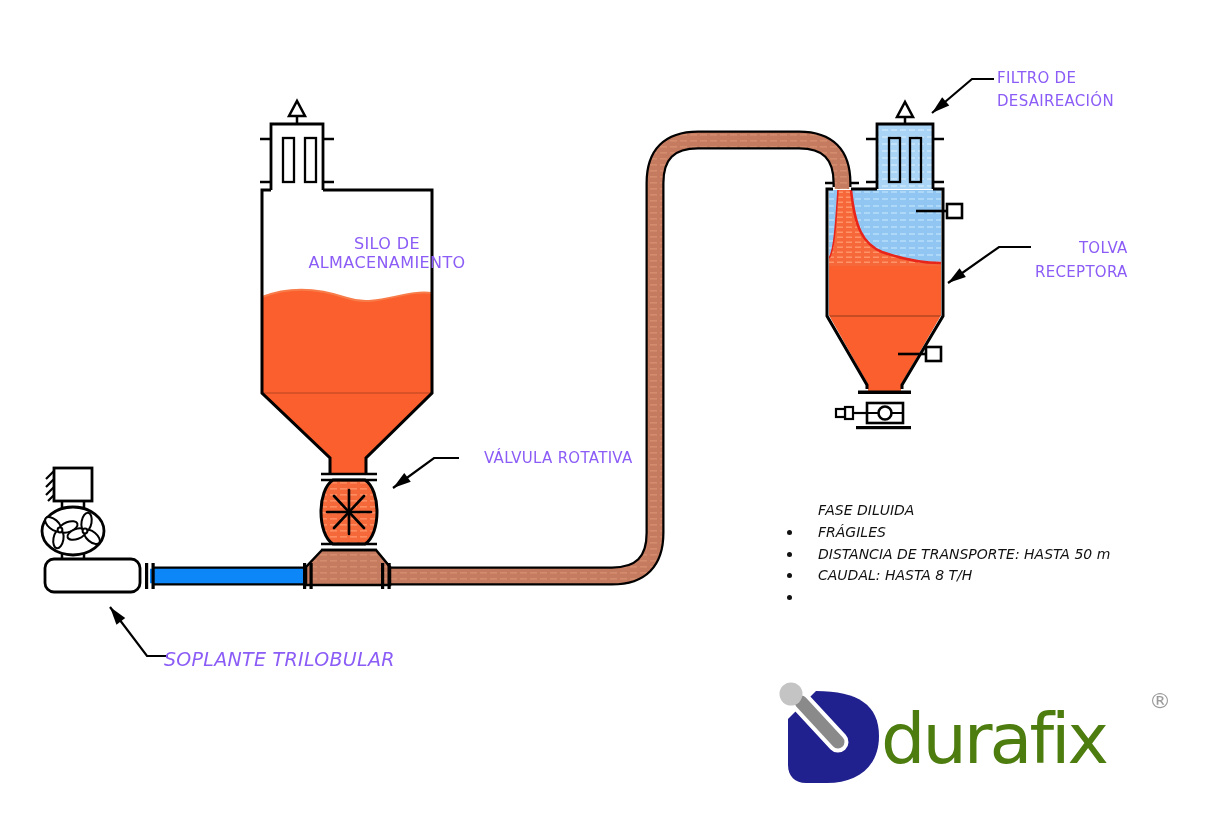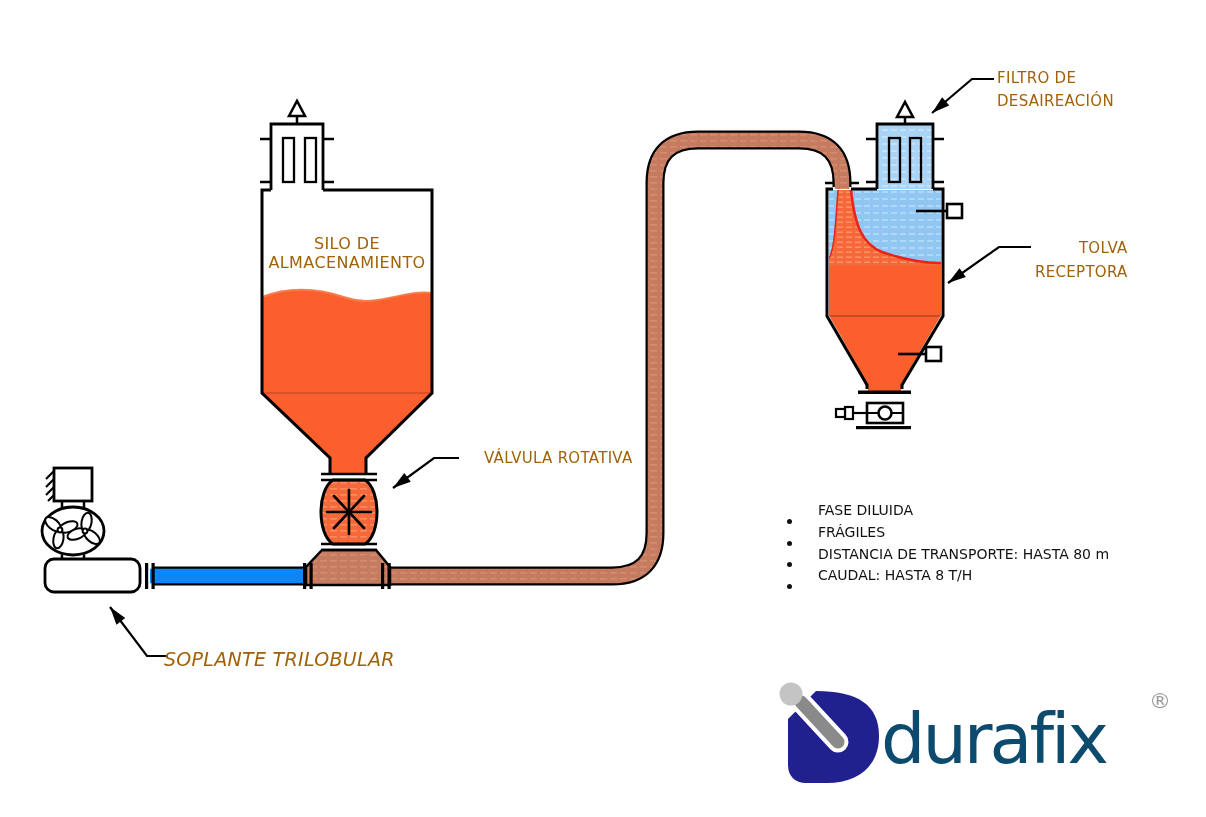--- a/index.html
+++ b/index.html
@@ -1,32 +1,32 @@
 <!DOCTYPE html>
 <html><head>
 <meta charset="utf-8">
 <style>
   html,body{margin:0;padding:0;background:#ffffff;}
   #stage{position:relative;width:1206px;height:817px;background:#fff;overflow:hidden;
          font-family:"DejaVu Sans","Liberation Sans",sans-serif;color:#111;}
-  .lbl{position:absolute;white-space:pre-line;color:#a16207;}
-  .lbl.center{text-align:center;}
+  .lbl{position:absolute;white-space:pre-line;color:#8b5cf6;}
+  .lbl.center{text-align:center;padding-left:40px;}
   #silo-label{left:262px;top:234px;width:170px;font-size:16px;line-height:19px;letter-spacing:.4px;}
   #valvula-label{left:463px;top:449px;font-size:15px;letter-spacing:.3px;margin-left:21px;}
   #soplante-label{left:164px;top:648px;font-size:19px;letter-spacing:.3px;font-style:italic;}
   #filtro-label{left:997px;top:67px;font-size:15px;line-height:23px;letter-spacing:.3px;}
   #tolva-label{left:1035px;top:236px;font-size:15px;line-height:24px;letter-spacing:.3px;text-align:right;}
   #specs{position:absolute;left:779px;top:500px;width:385px;font-size:14px;line-height:21.8px;}
-  .spec-row{display:flex;align-items:center;}
+  .spec-row{display:flex;align-items:flex-end;font-style:italic;}
   .spec-bullet{flex:0 0 39px;position:relative;}
   .spec-bullet::after{content:"";position:absolute;left:8px;top:8px;width:5px;height:5px;
       border-radius:50%;background:#111;}
   .spec-text{flex:1 1 auto;}
   #logo-text{position:absolute;left:881px;top:704px;font-size:70px;letter-spacing:-3px;
-      color:#0c4a6e;line-height:1;}
+      color:#4d7c0f;line-height:1;}
   #logo-reg{position:absolute;left:1149px;top:688px;font-size:22px;color:#9a9a9a;}
   svg{position:absolute;left:0;top:0;}
 </style>
 </head>
 <body>
 
 <div id="stage">
 
 <svg width="1206" height="817" viewBox="0 0 1206 817">
   <defs>
@@ -222,21 +222,21 @@
 
     <div class="spec-row">
       <span class="spec-bullet"></span>
       <span class="spec-text">FRÁGILES</span>
     </div>
 
 
 
     <div class="spec-row">
       <span class="spec-bullet"></span>
-      <span class="spec-text">DISTANCIA DE TRANSPORTE: HASTA 80 m</span>
+      <span class="spec-text">DISTANCIA DE TRANSPORTE: HASTA 50 m</span>
     </div>
 
     <div class="spec-row">
       <span class="spec-bullet"></span>
       <span class="spec-text">CAUDAL: HASTA 8 T/H</span>
     </div>
 
   </div>
 
 <div id="logo-text">durafix</div>

